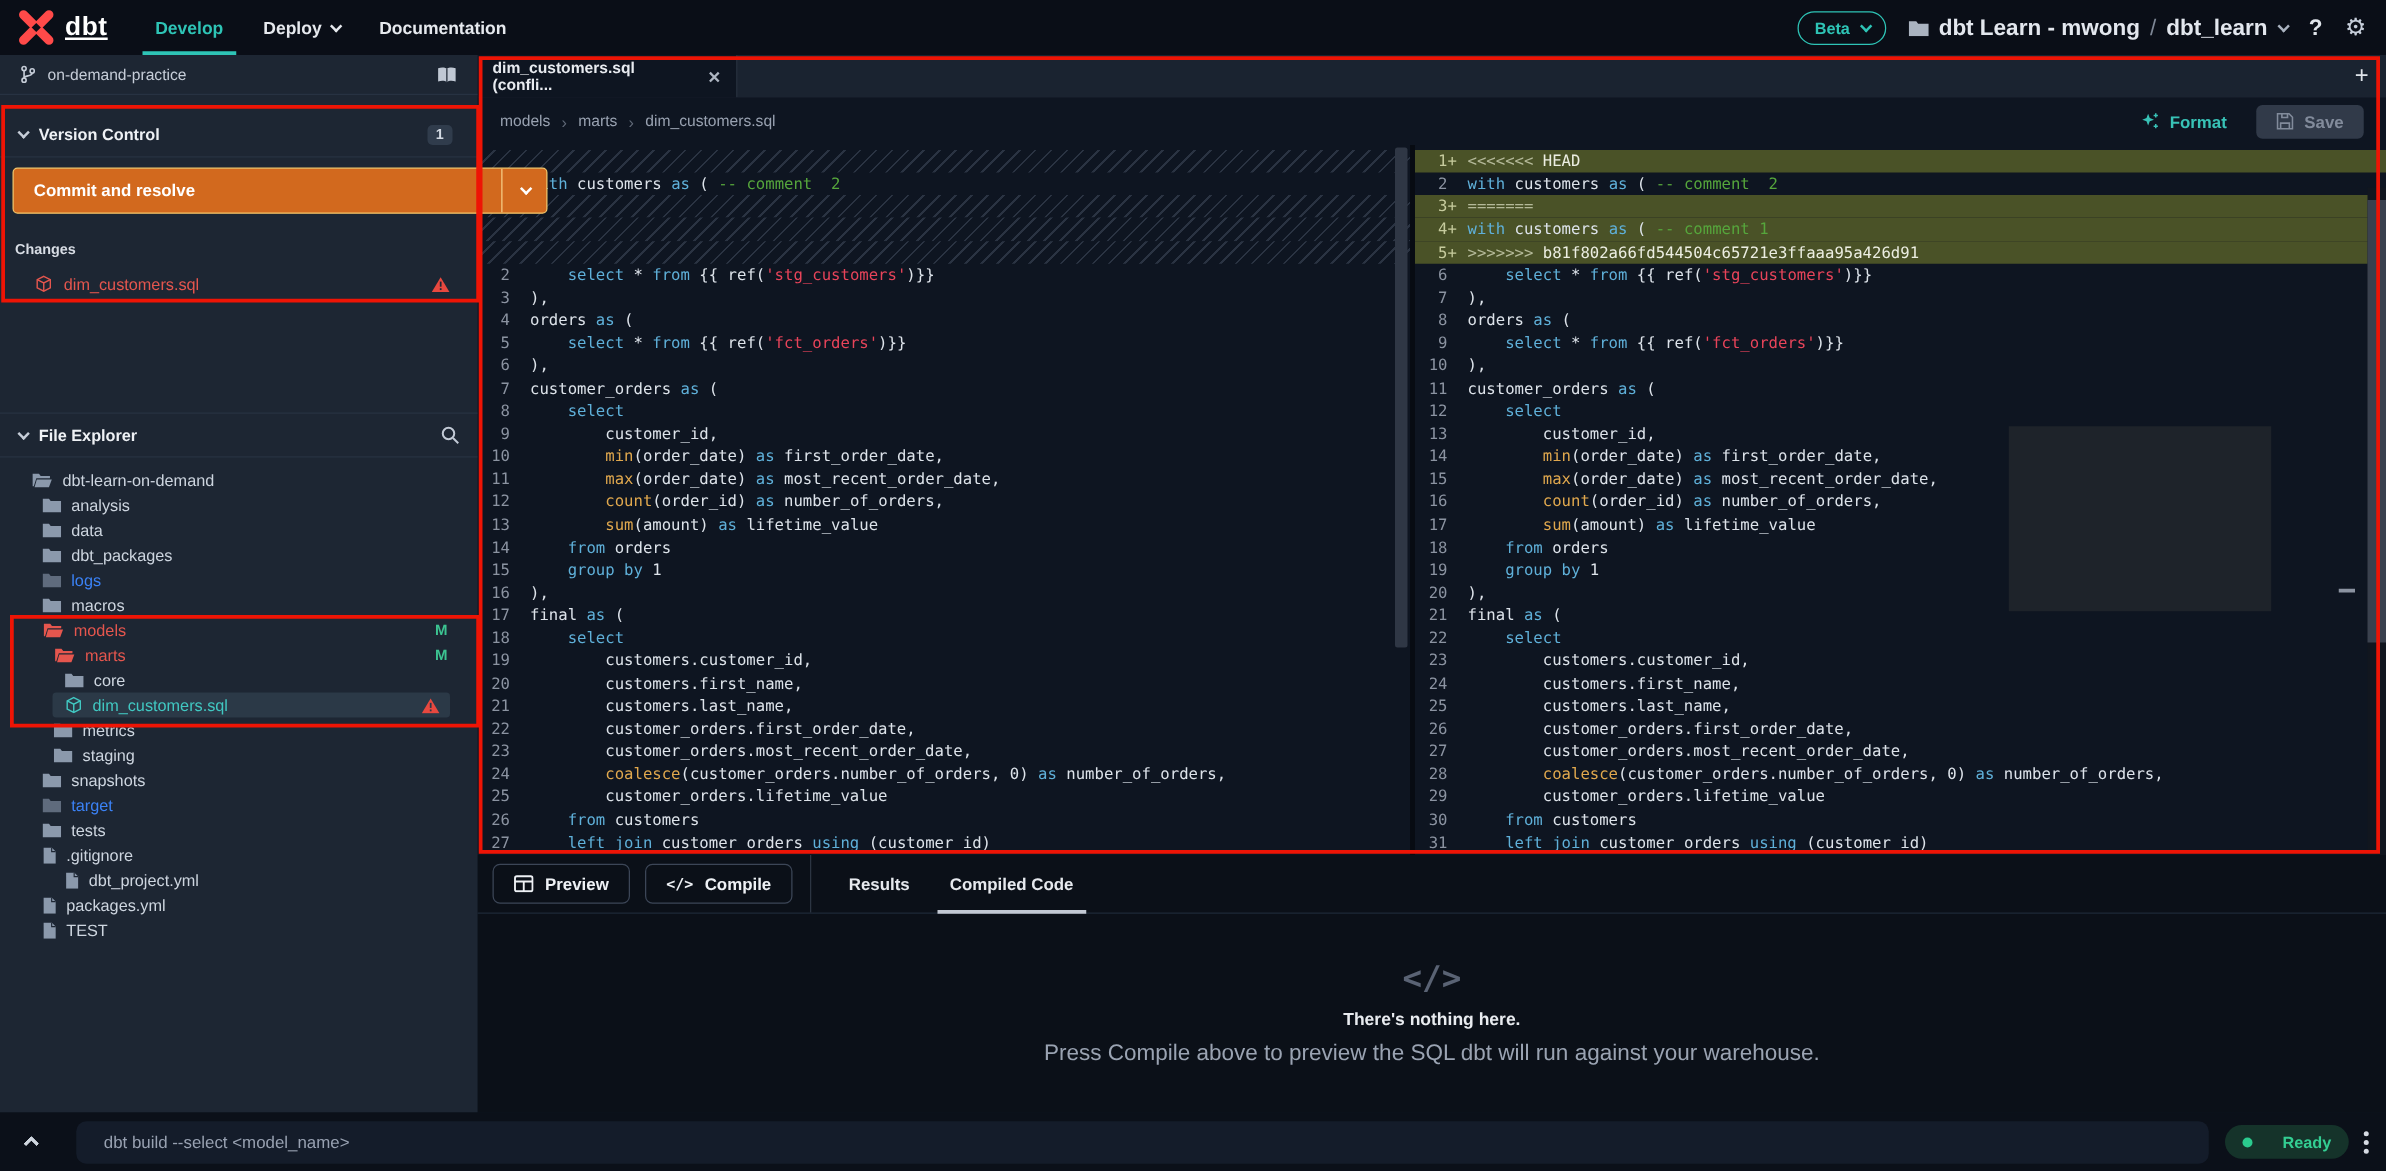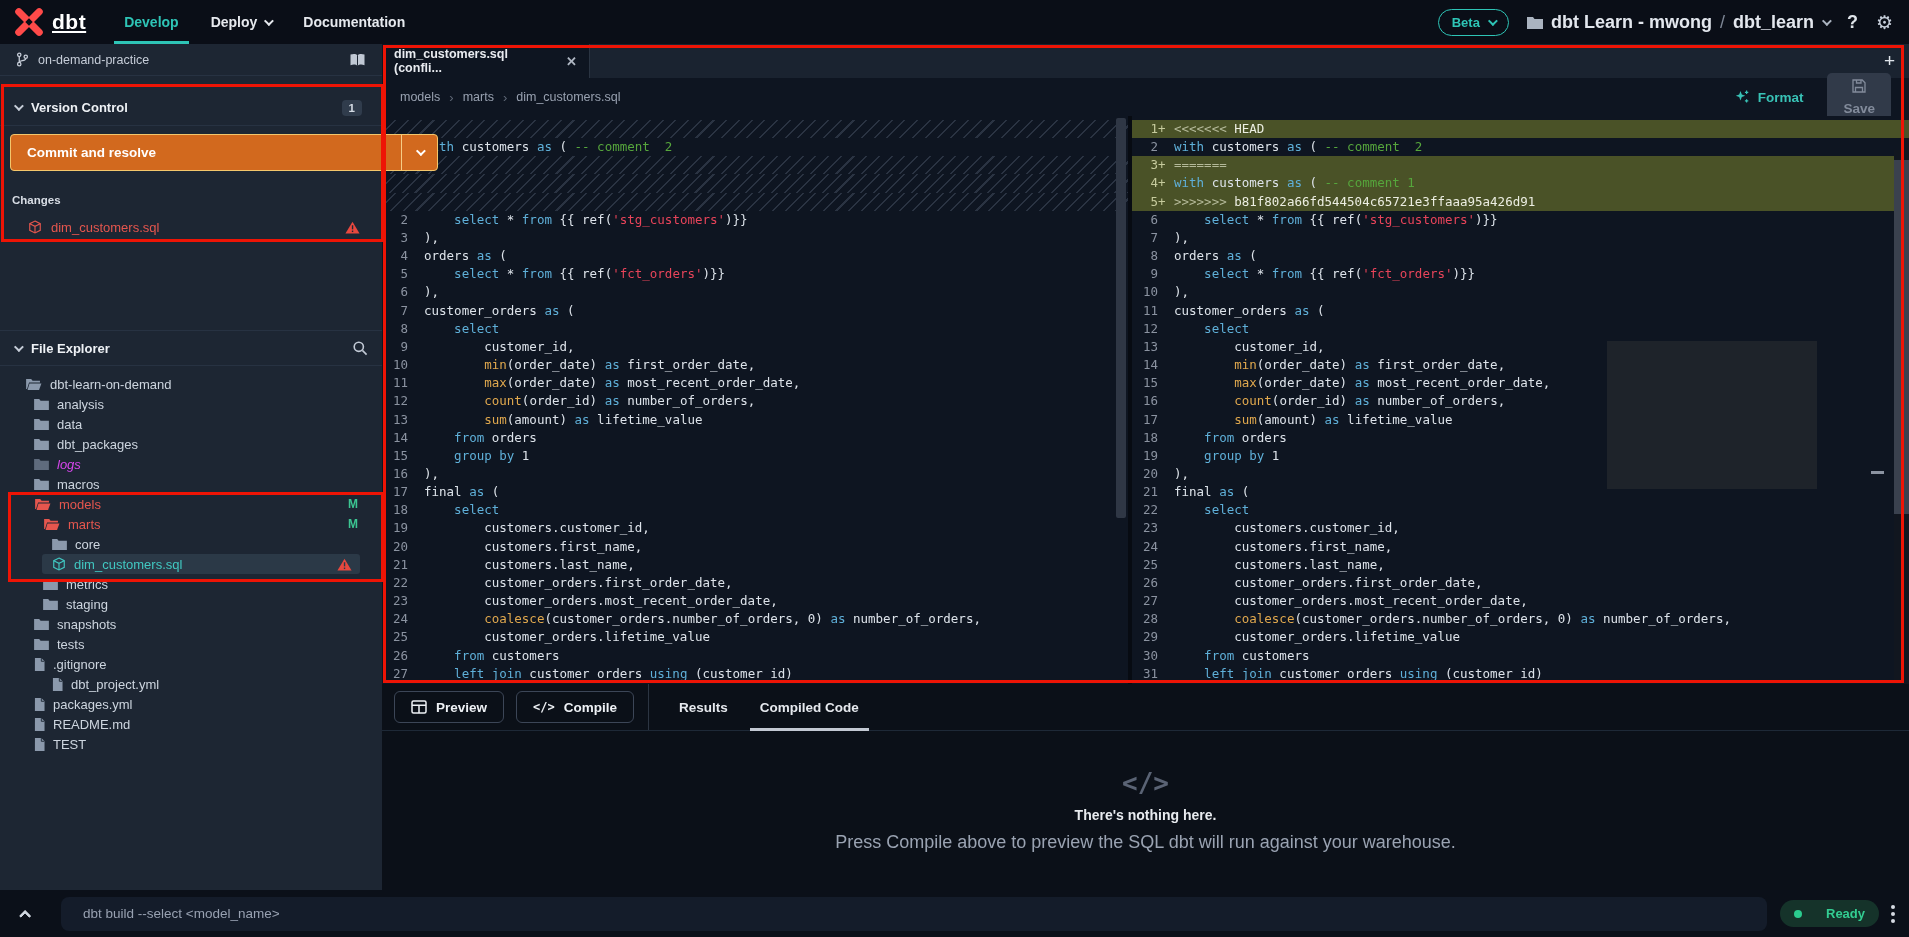--- a/index.html
+++ b/index.html
@@ -50,21 +50,21 @@
                 align-items:center; gap:9px; padding:0 22px 0 28px; cursor:pointer; }
   .change-row .fname { color:#e5564e; font-size:13px; }
   .change-row .warn { margin-left:auto; }
 
   .fe-header { position:absolute; left:0; top:286px; width:100%; height:36px;
                border-top:1px solid #273242; border-bottom:1px solid #273242; }
   .file-tree { position:absolute; left:0; top:330px; width:100%; }
   .trow { height:20px; display:flex; align-items:center; gap:8px; font-size:13px; color:#cdd5df;
           cursor:pointer; }
   .trow .ticon { flex:0 0 auto; display:flex; color:#8b99ac; }
-  .trow.dim { color:#d946ef; font-style:italic; }
+  .trow.dim { color:#3b82f6; }
   .trow.dim .ticon { color:#5f6b7d; }
   .trow.red { color:#e5564e; }
   .trow.red .ticon { color:#e5564e; }
   .trow.selected { background:#2b3947; border-radius:3px; margin-left:42px; margin-right:22px;
                    padding-left:10px; color:#41c8c2; }
   .trow.selected .ticon { color:#41c8c2; }
   .trow .tbadge { margin-left:auto; margin-right:24px; color:#3cc492; font-size:12px; font-weight:800; }
   .trow .twarn { margin-left:auto; margin-right:8px; display:flex; }
 
   
@@ -77,21 +77,21 @@
   .tab-add { margin-left:auto; align-self:center; color:#dfe4ea; font-size:19px; font-weight:400;
              padding:0 14px; cursor:pointer; }
   .crumb-row { position:absolute; left:0; top:34px; width:100%; height:38px; background:#0e1521;
                display:flex; align-items:center; padding:0 18px; }
   .crumbs { display:flex; align-items:center; gap:9px; color:#98a1b0; font-size:12.5px; }
   .crumbs .csep { color:#5f6877; font-size:13px; }
   .crumb-right { margin-left:auto; display:flex; align-items:center; gap:24px; }
   .format-btn { display:flex; align-items:center; gap:8px; color:#38c2b6; font-size:13.5px;
                 font-weight:600; cursor:pointer; }
   .save-btn { display:flex; align-items:center; gap:8px; background:#313a49; color:#828b9b;
-              font-size:13.5px; font-weight:600; border-radius:5px; padding:6px 16px; cursor:default;flex-direction:column; }
+              font-size:13.5px; font-weight:600; border-radius:5px; padding:6px 16px; cursor:default; }
 
   
   .code-wrap { position:absolute; left:0; top:72px; width:100%; height:568px; background:#0e1521; }
   .pane { position:absolute; top:0; height:568px; overflow:hidden; padding-top:4px;
           font-family:"DejaVu Sans Mono", monospace; font-size:12.5px; }
   .pane.left { left:0; width:746px; }
   .pane.right { left:750px; width:777px; }
   .pane-divider { position:absolute; left:746px; top:0; width:4px; height:568px; background:#070b12; }
   .crow { display:flex; height:18.17px; line-height:18.17px; white-space:pre; }
   .crow .gut { flex:0 0 26px; text-align:right; color:#8b93a1; }
@@ -362,20 +362,28 @@
           <span>staging</span>
         </div>
         <div class="trow" style="padding-left: 34px;">
           <span class="ticon">
             <svg width="15" height="12" viewBox="0 0 16 13">
               <path d="M0 1h5.5L7 3h9v10H0z" fill="currentColor"></path>
             </svg>
           </span>
           <span>snapshots</span>
         </div>
+        <div class="trow dim" style="padding-left: 34px;">
+          <span class="ticon">
+            <svg width="15" height="12" viewBox="0 0 16 13">
+              <path d="M0 1h5.5L7 3h9v10H0z" fill="currentColor"></path>
+            </svg>
+          </span>
+          <span>target</span>
+        </div>
         <div class="trow" style="padding-left: 34px;">
           <span class="ticon">
             <svg width="15" height="12" viewBox="0 0 16 13">
               <path d="M0 1h5.5L7 3h9v10H0z" fill="currentColor"></path>
             </svg>
           </span>
           <span>tests</span>
         </div>
         <div class="trow" style="padding-left: 34px;">
           <span class="ticon">
@@ -396,29 +404,20 @@
           <span>dbt_project.yml</span>
         </div>
         <div class="trow" style="padding-left: 34px;">
           <span class="ticon">
             <svg width="11" height="13" viewBox="0 0 12 14">
               <path d="M1 0h7l3.5 3.5V14H1z" fill="currentColor"></path>
               <path d="M8 0v3.5h3.5" fill="none" stroke="#1d2633" stroke-width="1"></path>
             </svg>
           </span>
           <span>packages.yml</span>
-        </div>
-        <div class="trow" style="padding-left: 34px;">
-          <span class="ticon">
-            <svg width="11" height="13" viewBox="0 0 12 14">
-              <path d="M1 0h7l3.5 3.5V14H1z" fill="currentColor"></path>
-              <path d="M8 0v3.5h3.5" fill="none" stroke="#1d2633" stroke-width="1"></path>
-            </svg>
-          </span>
-          <span>README.md</span>
         </div>
         <div class="trow" style="padding-left: 34px;">
           <span class="ticon">
             <svg width="11" height="13" viewBox="0 0 12 14">
               <path d="M1 0h7l3.5 3.5V14H1z" fill="currentColor"></path>
               <path d="M8 0v3.5h3.5" fill="none" stroke="#1d2633" stroke-width="1"></path>
             </svg>
           </span>
           <span>TEST</span>
         </div>

